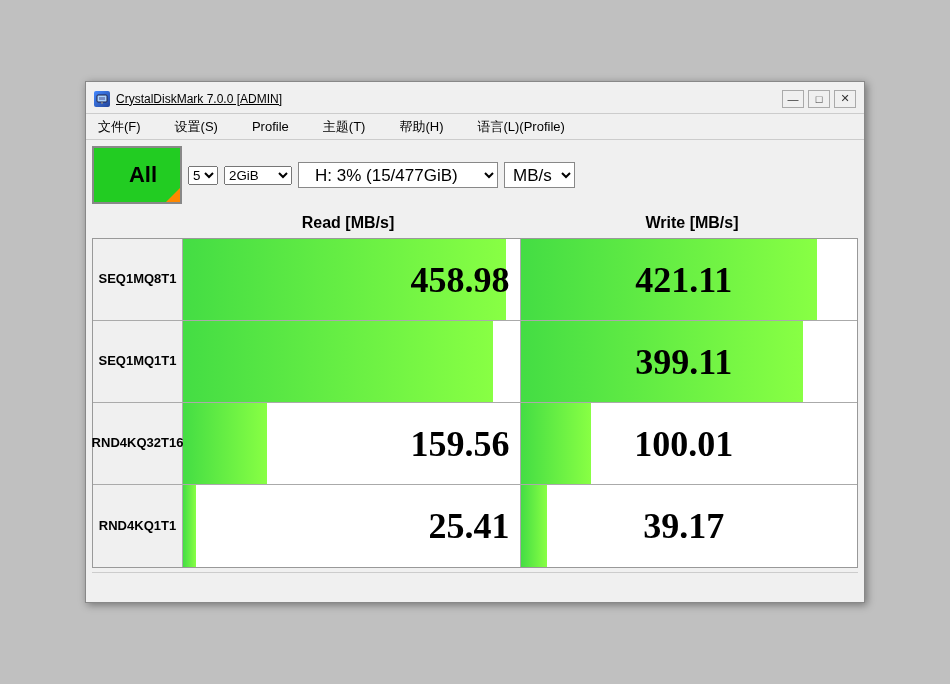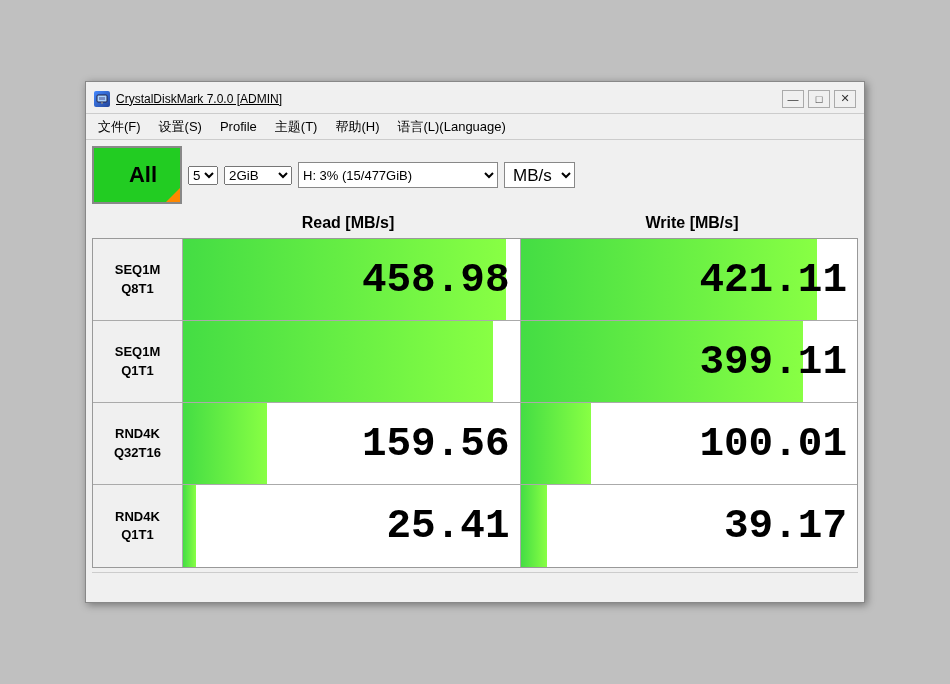--- a/index.html
+++ b/index.html
@@ -64,21 +64,21 @@
       align-items: center;
       justify-content: center;
       font-size: 11px;
       color: #333;
     }
     .menu-bar {
       background: #f0f0f0;
       border-bottom: 1px solid #ccc;
       padding: 2px 4px;
       display: flex;
-      gap: 2px;
+      gap: 18px;
       height: 26px;
       align-items: center;
     }
     .menu-item {
       padding: 2px 8px;
       cursor: pointer;
       font-size: 13px;
       color: #000;
       white-space: nowrap;
     }
@@ -116,22 +116,22 @@
       height: 0;
       border-style: solid;
       border-width: 0 0 14px 14px;
       border-color: transparent transparent #ff8800 transparent;
     }
     .drive-select {
       min-width: 200px;
       height: 26px;
       border: 1px solid #888;
       background: white;
-      font-size: 13px;
-      padding: 0 0;
+      font-size: 17px;
+      padding: 0 12px;
       cursor: pointer;
     }
     .unit-select {
       height: 26px;
       border: 1px solid #888;
       background: white;
       font-size: 17px;
       padding: 0 4px;
       cursor: pointer;
     }
@@ -142,56 +142,57 @@
     }
     .bench-row:last-child {
       border-bottom: none;
     }
     .row-label {
       width: 90px;
       min-width: 90px;
       background: #f0f0f0;
       border-right: 1px solid #aaa;
       display: flex;
-      flex-direction: column;
+      flex-direction: row;
       align-items: center;
       justify-content: center;
       font-weight: bold;
       font-size: 13px;
       line-height: 1.4;
     }
     .bench-cell {
       flex: 1;
       position: relative;
       display: flex;
       align-items: center;
       justify-content: flex-end;
       padding-right: 10px;
       border-right: 1px solid #aaa;
       background: white;
       overflow: hidden;
     }
     .bench-cell:last-child {
       border-right: none;
+      justify-content: center;
     }
     .bar-bg {
       position: absolute;
       left: 0;
       top: 0;
       bottom: 0;
       background: linear-gradient(to right, #44dd44, #88ff44);
       z-index: 0;
     }
     .cell-value {
       position: relative;
       z-index: 1;
       font-weight: bold;
-      font-size: 41px;
+      font-size: 36px;
       color: #000;
-      font-family: Liberation Mono, monospace;
+      font-family: Liberation Serif, serif;
     }
     .status-bar {
       height: 24px;
       background: #f0f0f0;
       border-top: 1px solid #ccc;
       margin-top: 4px;
       display: flex;
       align-items: center;
       padding: 0 8px;
       font-size: 11px;
@@ -240,21 +241,21 @@
       <button class="win-btn close">✕</button>
     </div>
   </div>
 
   <div class="menu-bar">
     <span class="menu-item">文件(F)</span>
     <span class="menu-item">设置(S)</span>
     <span class="menu-item">Profile</span>
     <span class="menu-item">主题(T)</span>
     <span class="menu-item">帮助(H)</span>
-    <span class="menu-item">语言(L)(Language)</span>
+    <span class="menu-item">语言(L)(Profile)</span>
   </div>
 
   <div class="content">
 
     <div class="toolbar">
       <button class="all-button">All</button>
       <select>
         <option>5</option>
         <option>1</option>
         <option>3</option>

